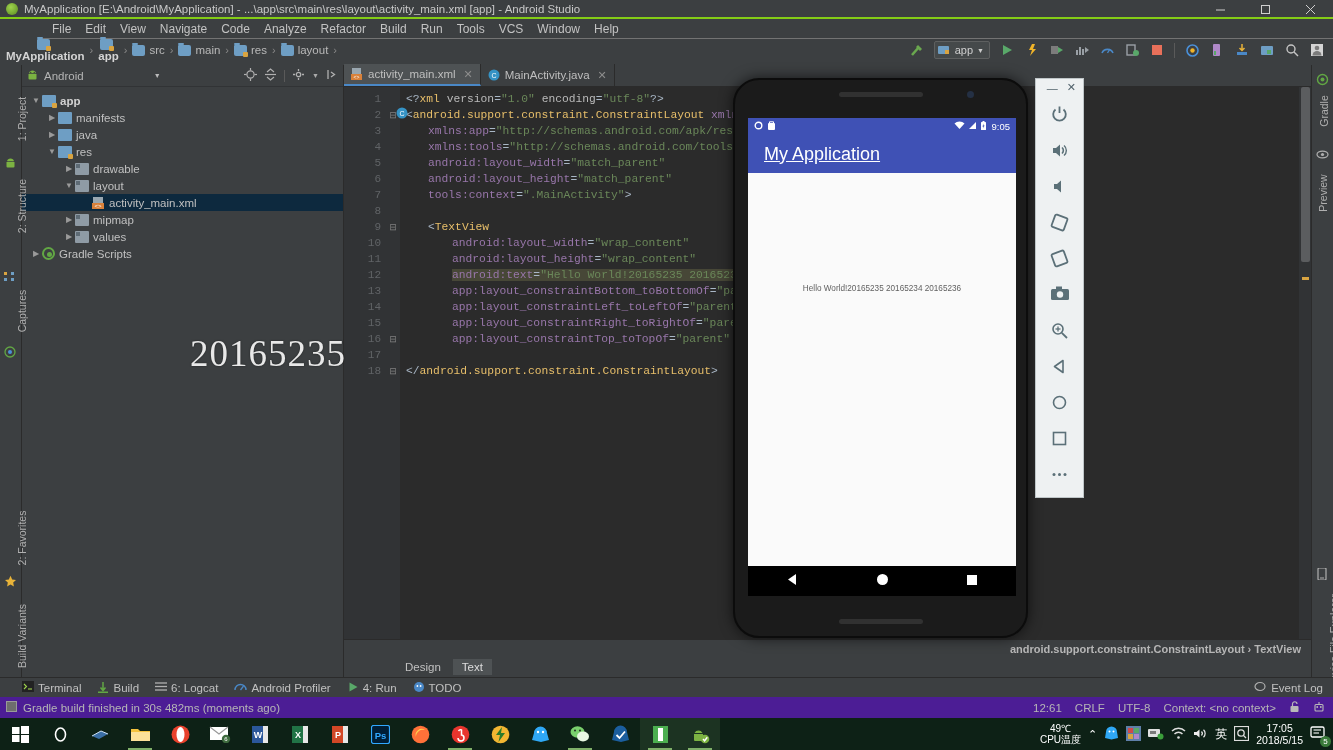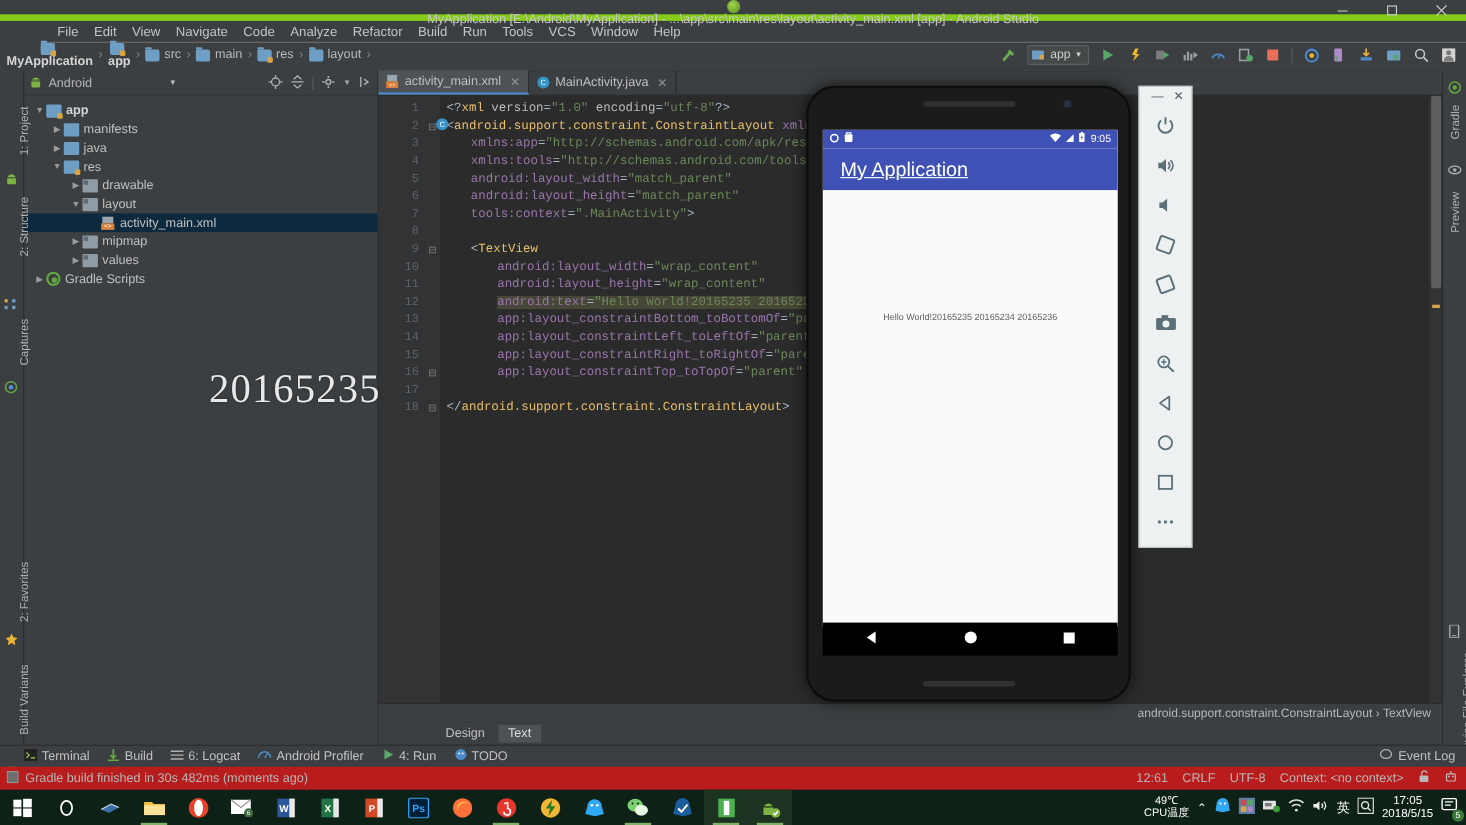--- a/index.html
+++ b/index.html
@@ -9,21 +9,21 @@
     font-size: 12px;
     background:#3c3f41;
     color:#bbbbbb;
     -webkit-font-smoothing: antialiased;
   }
   #app { position:relative; width:1333px; height:750px; }
 
   
   .titlebar{
     height:19px; background:#3c3f41; display:flex; align-items:center;
-    border-bottom:6px solid #84cc16; position:relative;flex-direction:column;
+    border-bottom:2px solid #84cc16; position:relative;
   }
   .title-ico{ width:12px;height:12px;border-radius:50%;
     background:radial-gradient(circle at 40% 35%, #9fd44d, #5b8a20);
     margin:0 6px 0 6px; flex:0 0 auto;}
   .title-text{ font-size:11.5px; color:#c8c8c8; white-space:nowrap; }
   .win-btns{ position:absolute; right:0; top:0; height:19px; display:flex; }
   .win-btn{ width:45px;height:19px;display:flex;align-items:center;justify-content:center;
     color:#cfcfcf;font-size:12px; }
 
   
@@ -121,21 +121,21 @@
   .k-val{color:#6a8759;}
   .k-punc{color:#a9b7c6;}
   .hl{ background:#474737; }
 
   .bigwm{ position:absolute; left:190px; top:332px; font-family:"Liberation Serif", serif;
     font-size:37px; color:#e8e8e8; letter-spacing:1px; z-index:50;
     text-shadow:0 0 2px rgba(0,0,0,.5);}
 
   .editor-status{ height:18px; background:#3c3f41; display:flex; align-items:center;
     justify-content:flex-end; padding-right:10px; font-size:11px; color:#b6b6b6;
-    border-top:1px solid #2b2b2b;}
+    border-top:1px solid #2b2b2b;font-weight:bold;}
   .designtabs{ height:20px; background:#3c3f41; display:flex; align-items:center;
     padding-left:52px; gap:3px;}
   .dtab{ padding:2px 9px; font-size:11.5px; color:#c0c0c0;}
   .dtab.active{ background:#4e5254; color:#ddd;}
 
   
   .rstrip{ width:22px; background:#3c3f41; border-left:1px solid #2b2b2b;
     position:relative; flex:0 0 22px;}
 
   
@@ -172,21 +172,21 @@
   
   .bottombar{ position:absolute; left:0; top:677px; width:1333px; height:20px;
     background:#3c3f41; display:flex; align-items:center; padding-left:22px;
     border-top:1px solid #2b2b2b;}
   .bb-item{ display:flex;align-items:center; gap:4px; margin-right:16px;
     font-size:11.5px; color:#c0c0c0;}
   .bb-right{ margin-left:auto; display:flex; align-items:center; gap:5px;
     padding-right:10px; font-size:11.5px; color:#c0c0c0;}
 
   .statusbar{ position:absolute; left:0; top:697px; width:1333px; height:21px;
-    background:#b91c1c; display:flex; align-items:center; padding-left:6px;
+    background:#4c1d95; display:flex; align-items:center; padding-left:6px;
     font-size:11.5px; color:#b6b6b6;}
   .sb-right{ margin-left:auto; display:flex;align-items:center; gap:13px; padding-right:8px;}
 
   
   .taskbar{ position:absolute; left:0; top:718px; width:1333px; height:32px;
     background:#0d2116; display:flex; align-items:center; }
   .tb-ic{ width:40px;height:32px;display:flex;align-items:center;justify-content:center;
     position:relative;}
   .tb-ic .open{position:absolute;bottom:0;left:8px;right:8px;height:2px;background:#7fb069;}
   .tray{ margin-left:auto; display:flex;align-items:center; gap:7px; padding-right:6px;

